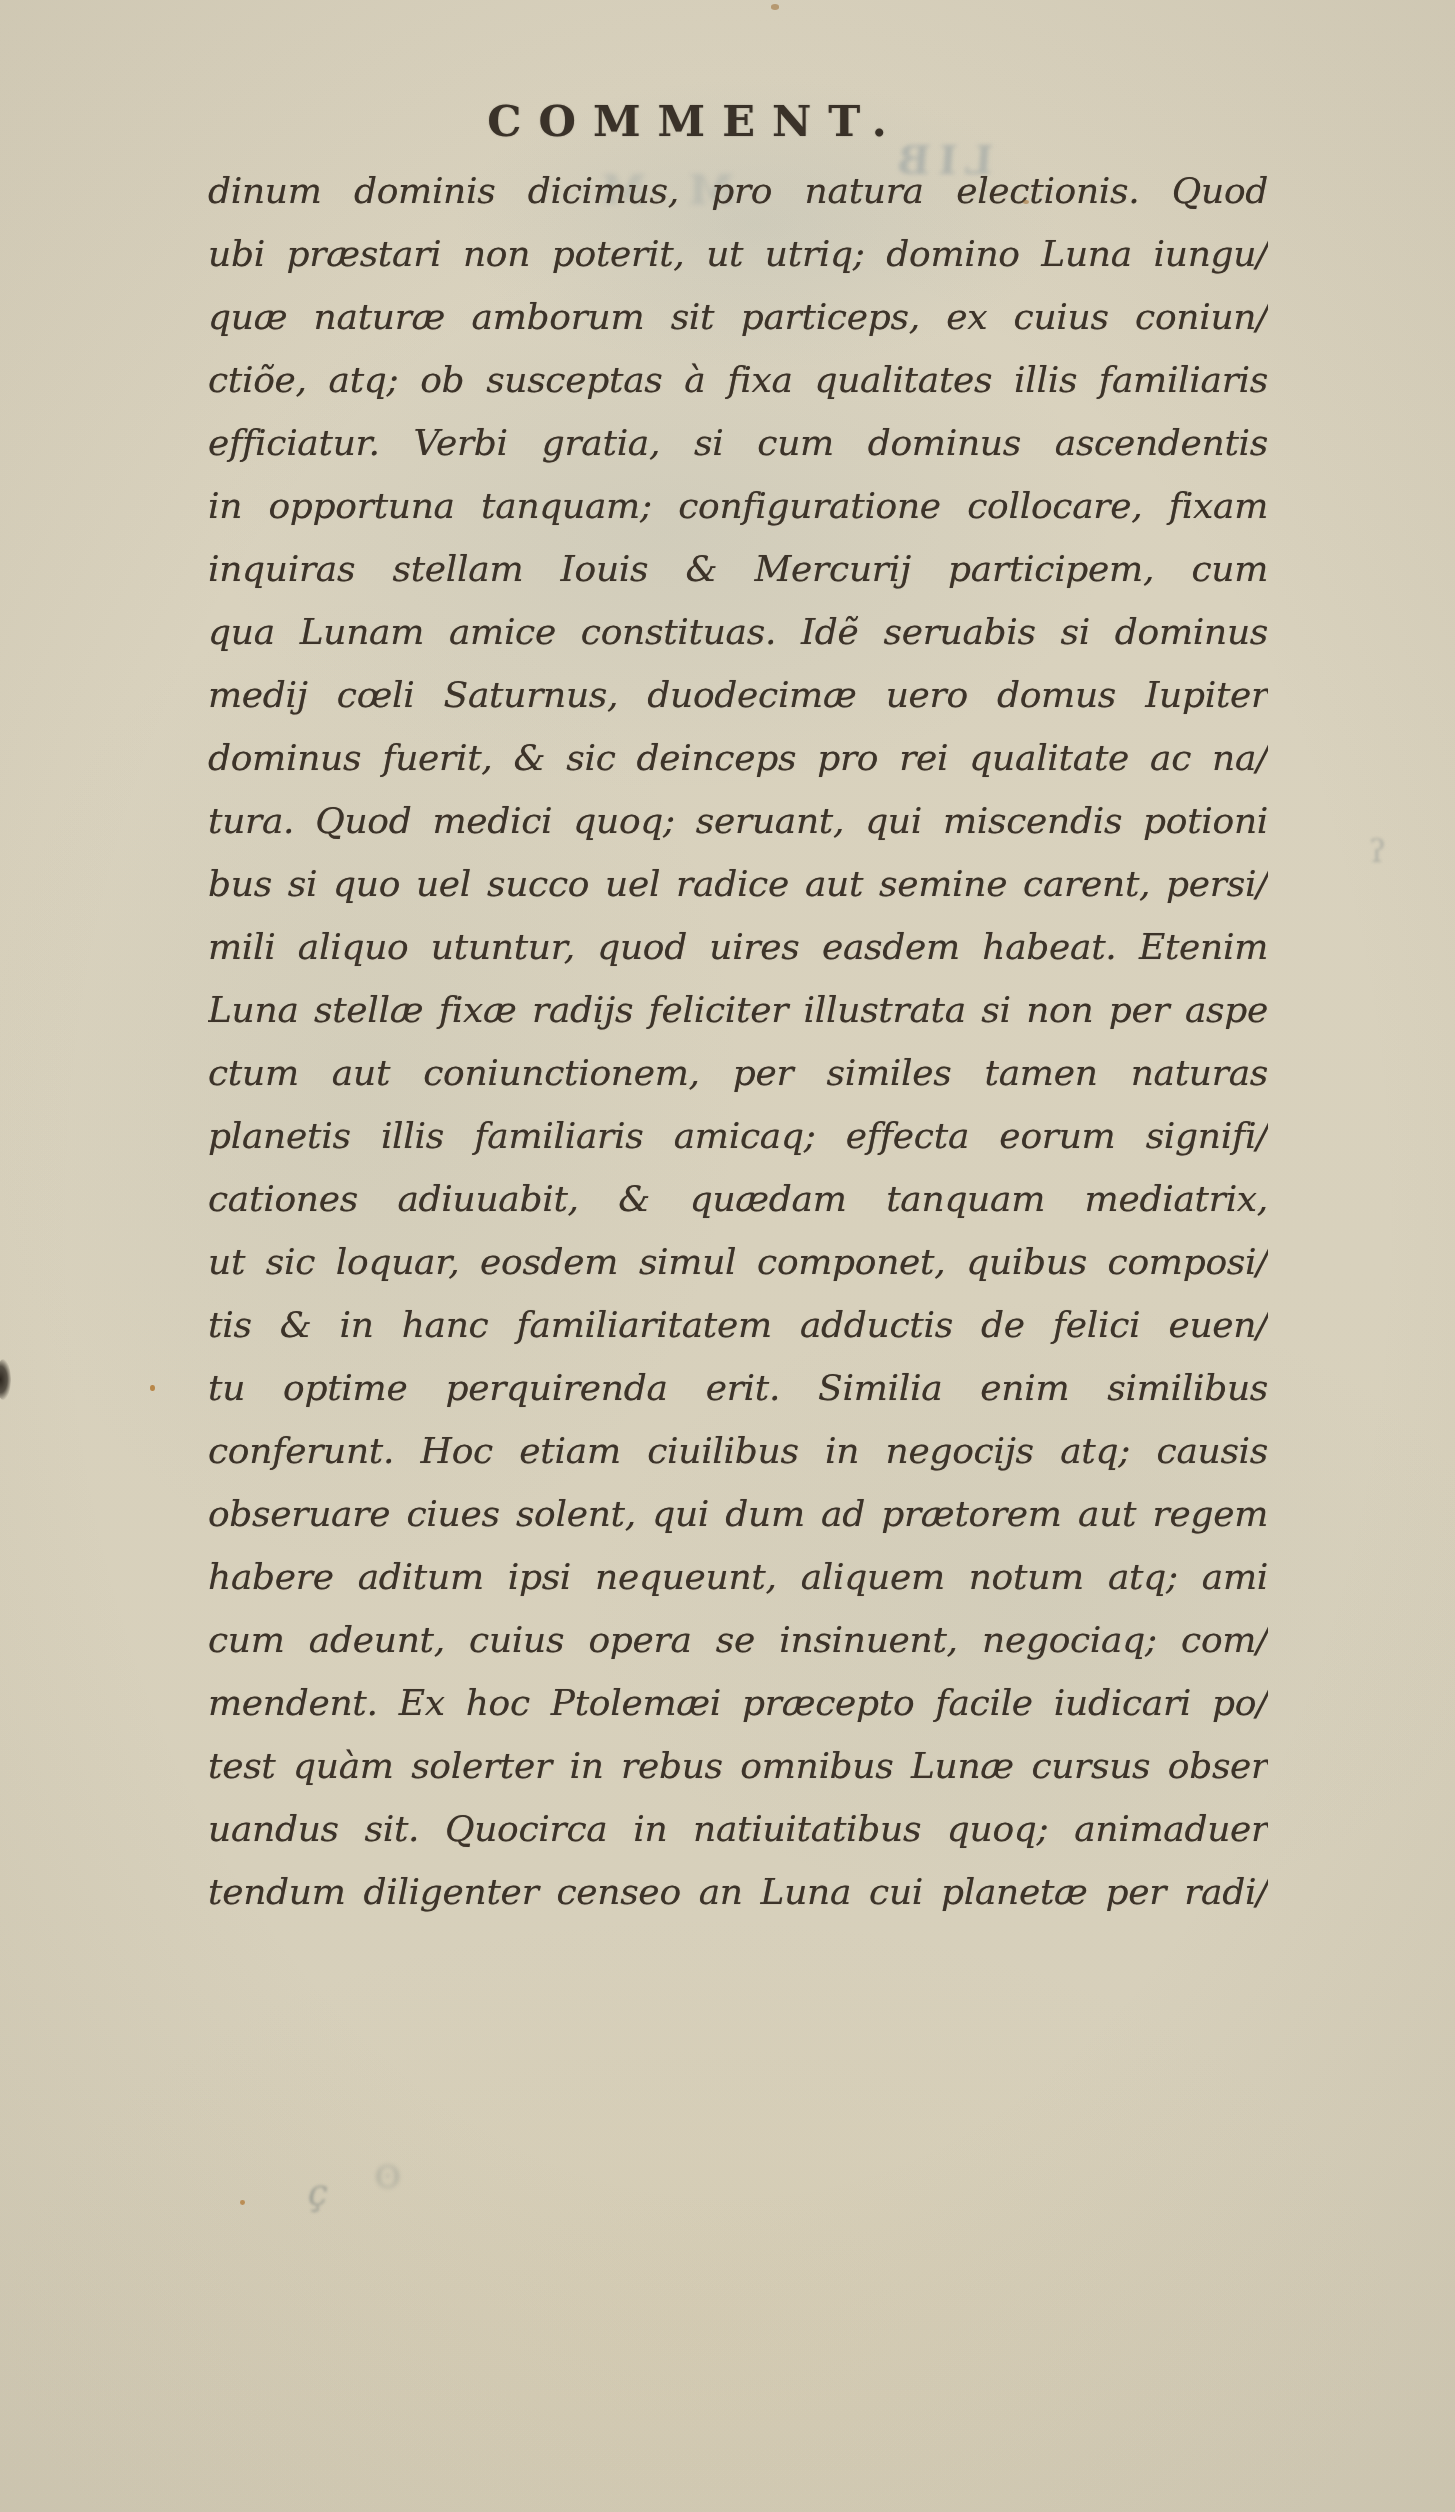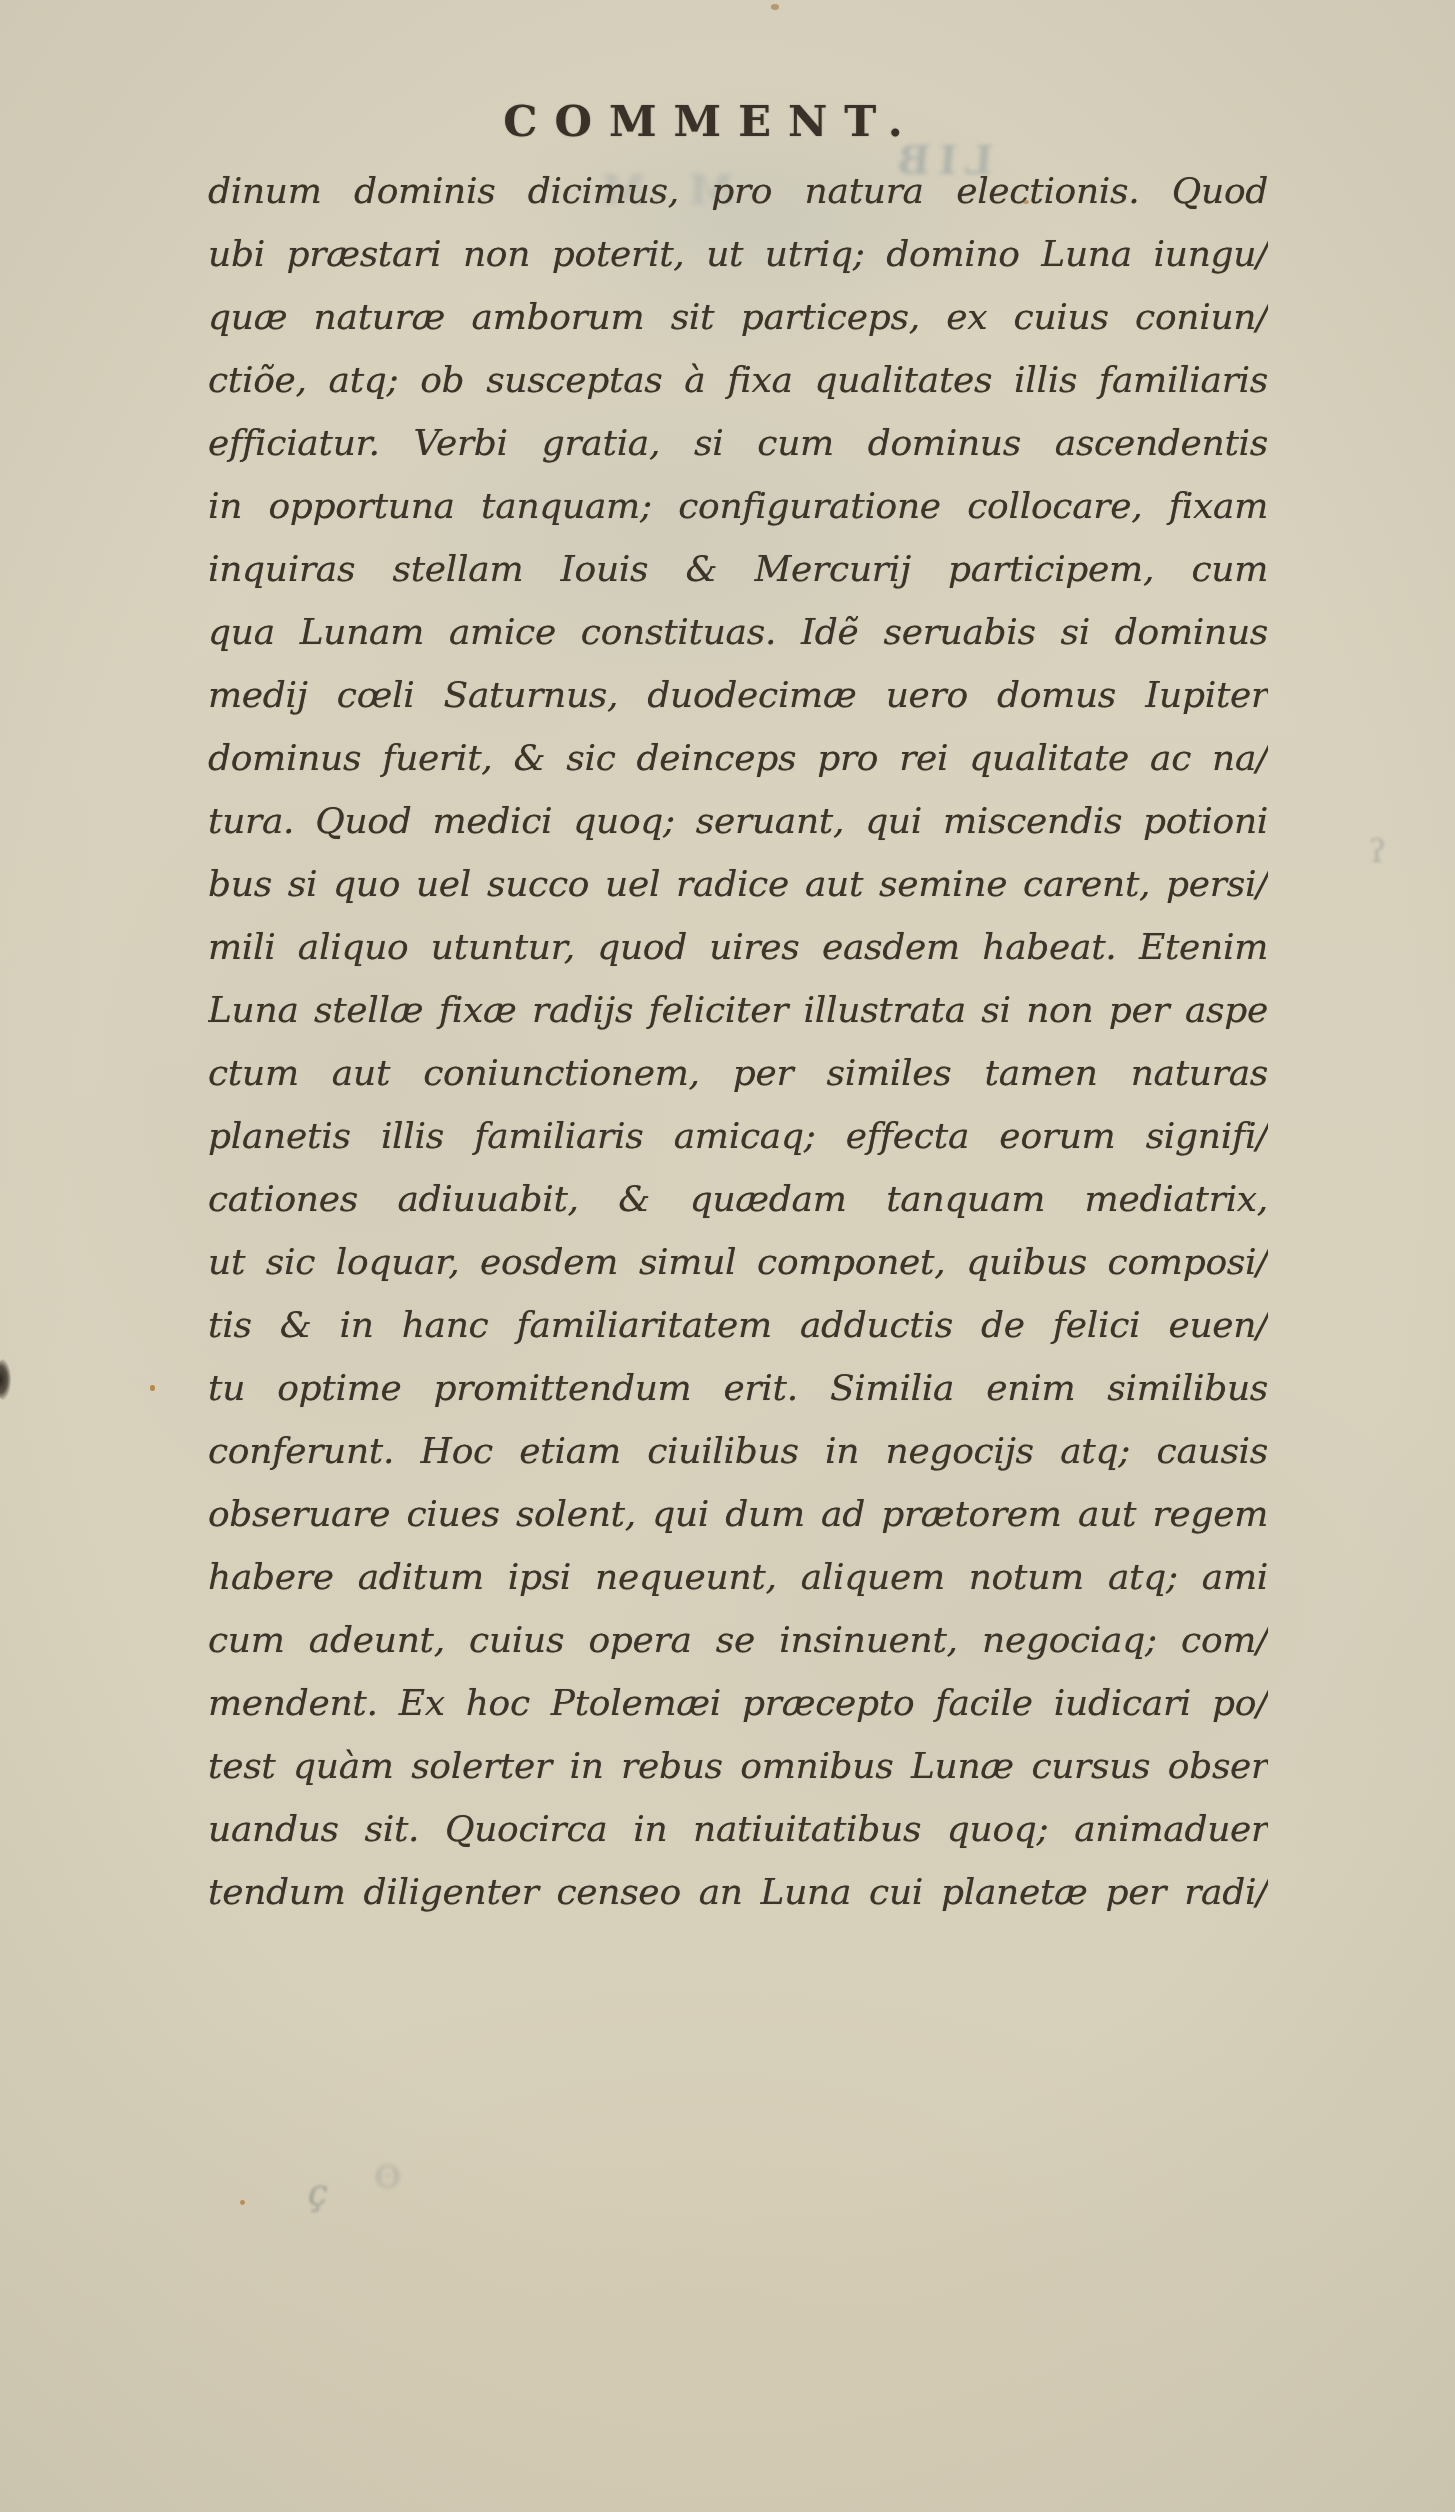--- a/index.html
+++ b/index.html
@@ -19,21 +19,20 @@
   }
   .header{
     position:absolute;
     top:96px;left:0;width:1391px;
     text-align:center;
     font-size:43px;
     font-weight:bold;
     letter-spacing:17px;
     color:#3a3229;
     text-shadow:0 0 1.4px rgba(58,50,41,0.45);
-    padding-left:16px;
   }
   .ghost{
     position:absolute;
     top:137px;left:889px;
     font-size:39px;
     font-weight:bold;
     letter-spacing:8.4px;
     color:rgba(118,136,146,0.38);
     transform:scaleX(-1) skewX(4deg);
     filter:blur(2.1px);
@@ -117,21 +116,21 @@
       <div class="tline">dominus fuerit, &amp; sic deinceps pro rei qualitate ac na/</div>
       <div class="tline">tura. Quod medici quoq; seruant, qui miscendis potioni</div>
       <div class="tline">bus si quo uel succo uel radice aut semine carent, persi/</div>
       <div class="tline">mili aliquo utuntur, quod uires easdem habeat. Etenim</div>
       <div class="tline">Luna stellæ fixæ radijs feliciter illustrata si non per aspe</div>
       <div class="tline">ctum aut coniunctionem, per similes tamen naturas</div>
       <div class="tline">planetis illis familiaris amicaq; effecta eorum signifi/</div>
       <div class="tline">cationes adiuuabit, &amp; quædam tanquam mediatrix,</div>
       <div class="tline">ut sic loquar, eosdem simul componet, quibus composi/</div>
       <div class="tline">tis &amp; in hanc familiaritatem adductis de felici euen/</div>
-      <div class="tline">tu optime promittendum erit. Similia enim similibus</div>
+      <div class="tline">tu optime perquirenda erit. Similia enim similibus</div>
       <div class="tline">conferunt. Hoc etiam ciuilibus in negocijs atq; causis</div>
       <div class="tline">obseruare ciues solent, qui dum ad prætorem aut regem</div>
       <div class="tline">habere aditum ipsi nequeunt, aliquem notum atq; ami</div>
       <div class="tline">cum adeunt, cuius opera se insinuent, negociaq; com/</div>
       <div class="tline">mendent. Ex hoc Ptolemæi præcepto facile iudicari po/</div>
       <div class="tline">test quàm solerter in rebus omnibus Lunæ cursus obser</div>
       <div class="tline">uandus sit. Quocirca in natiuitatibus quoq; animaduer</div>
       <div class="tline">tendum diligenter censeo an Luna cui planetæ per radi/</div>
     </div>
 

